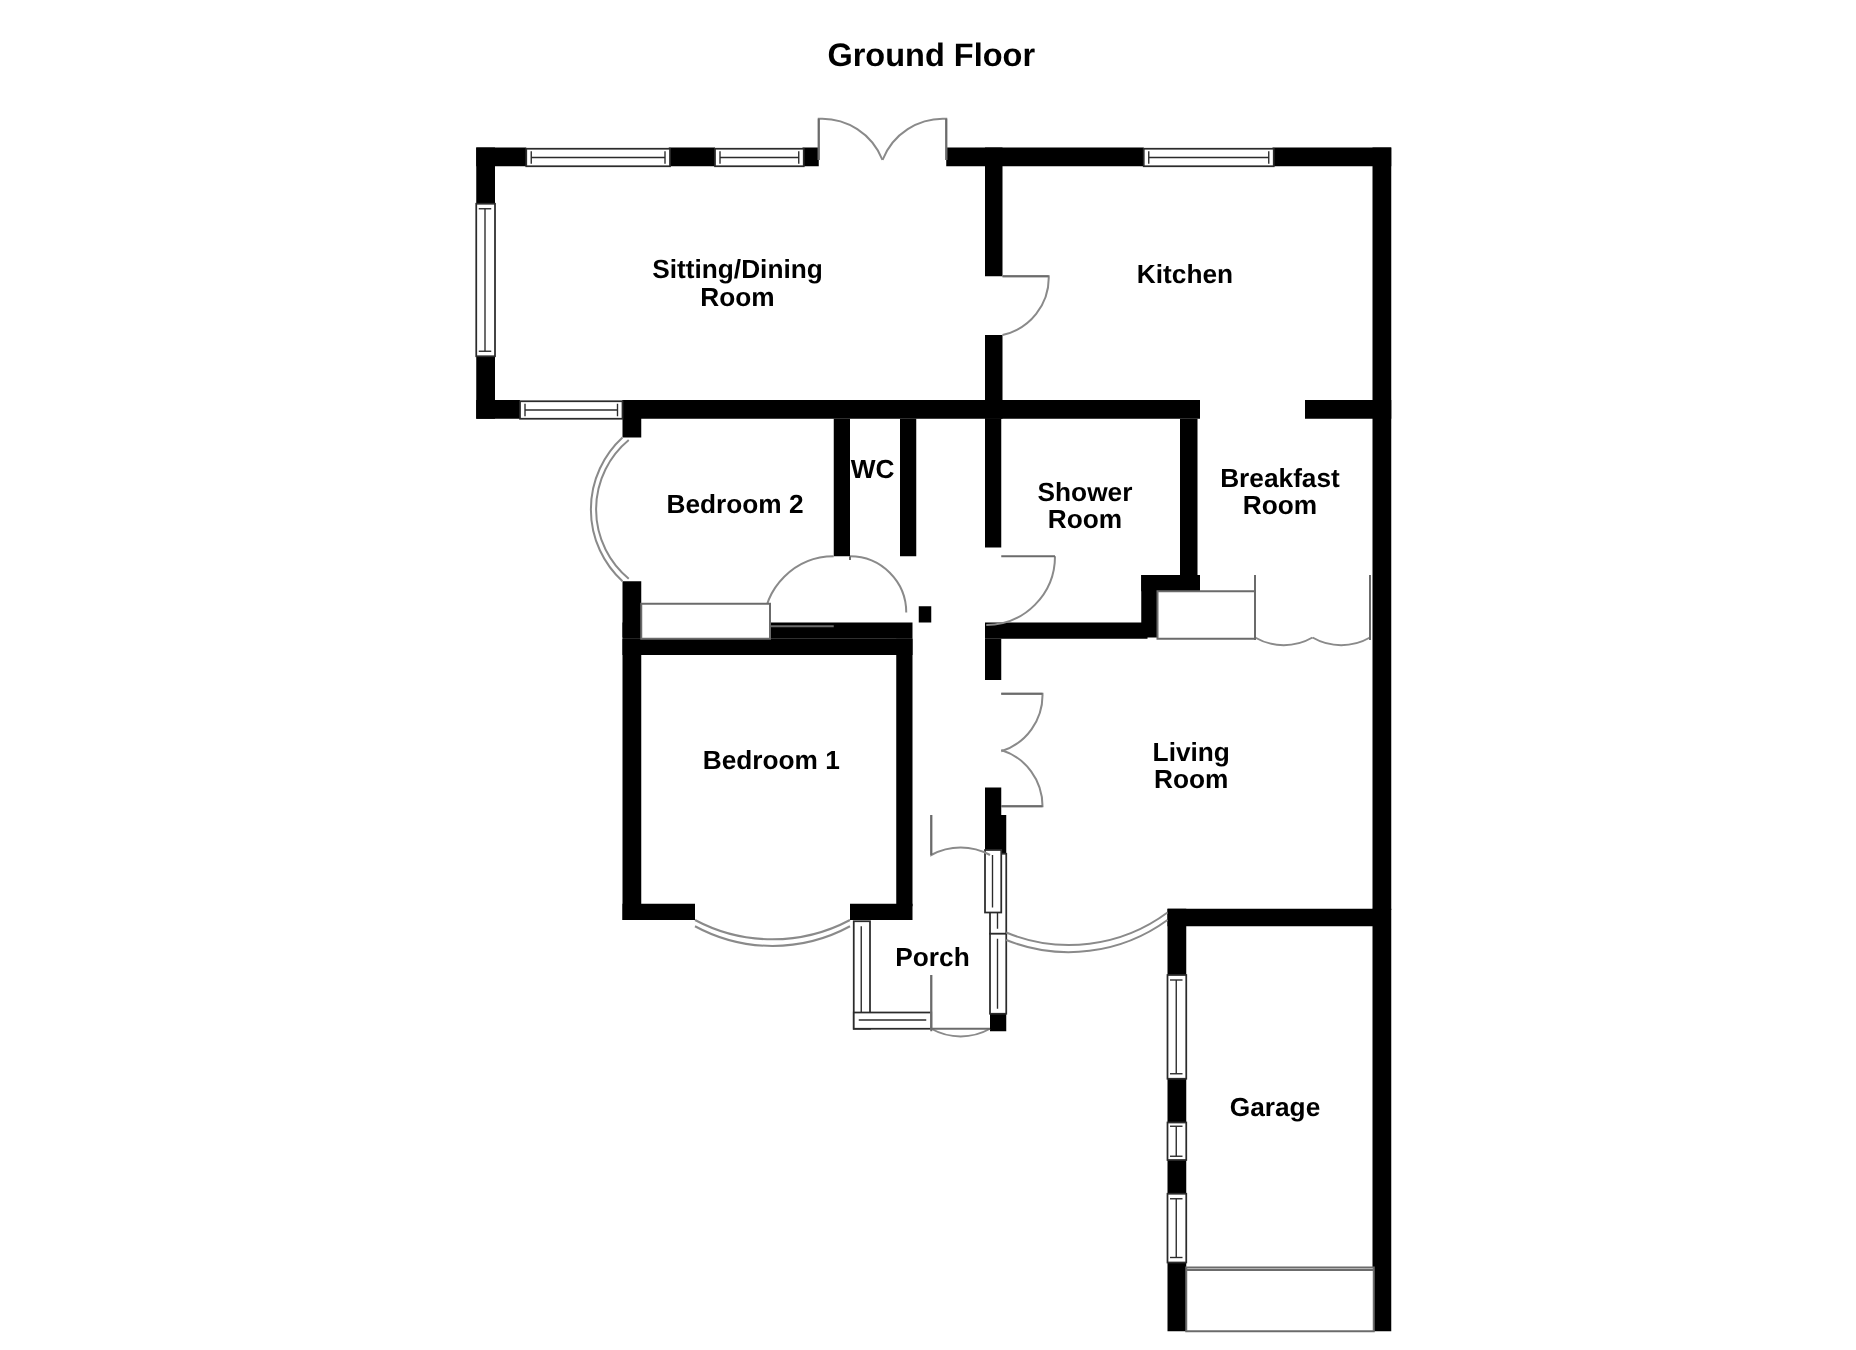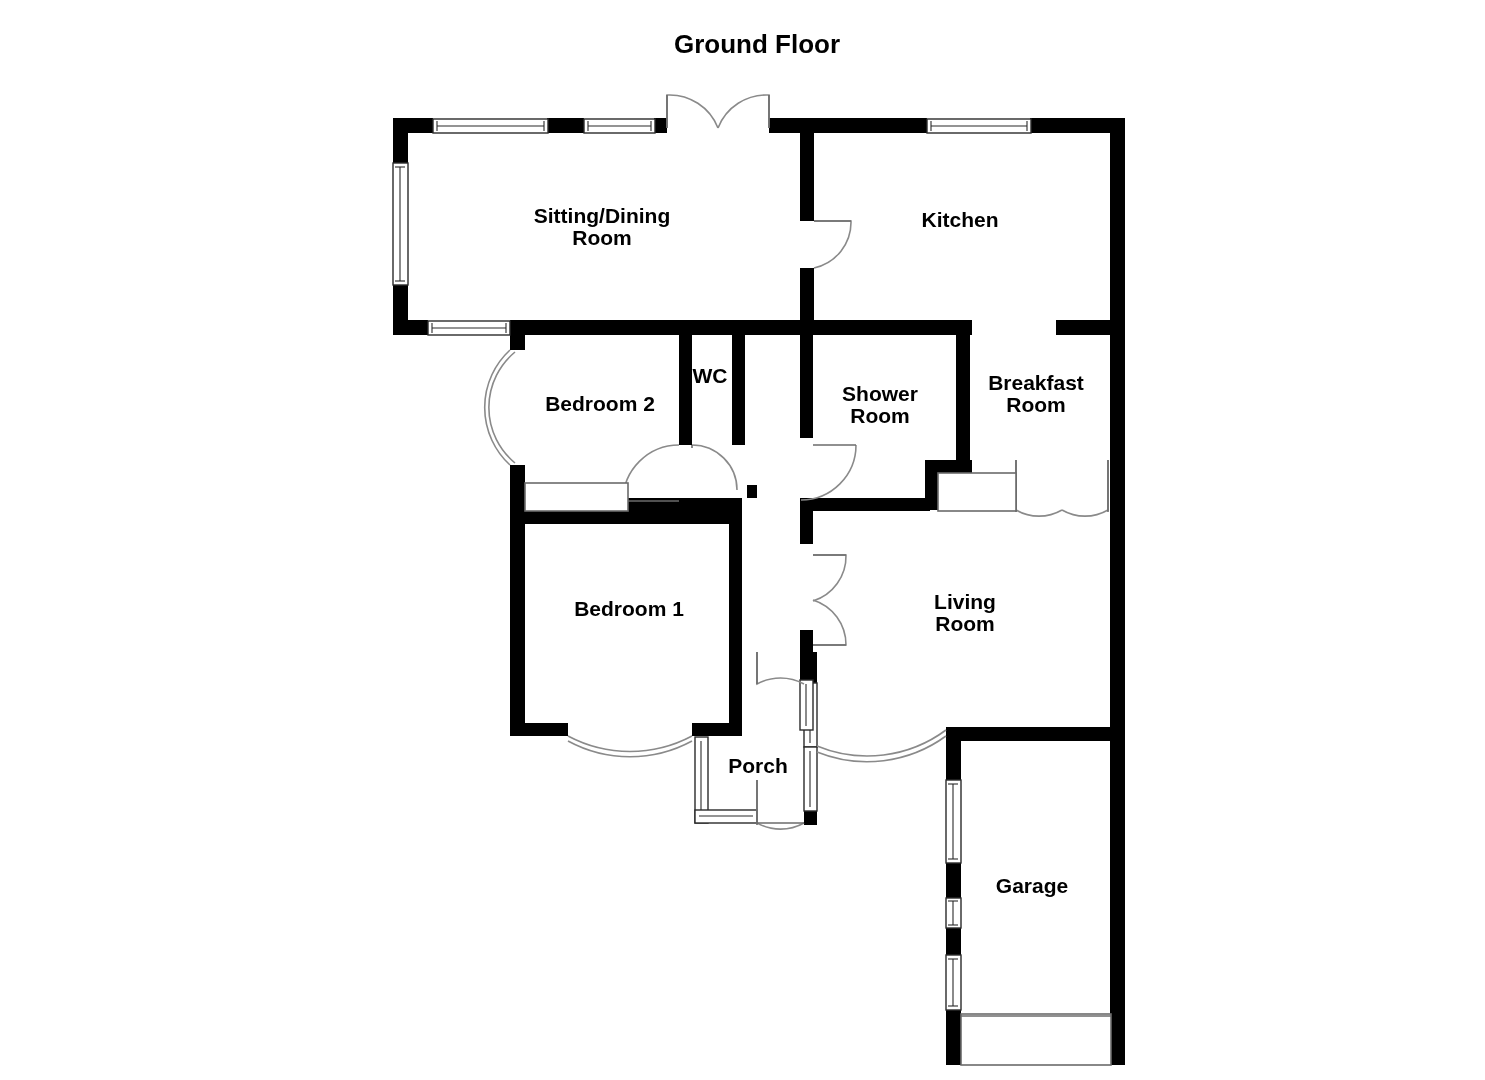--- a/index.html
+++ b/index.html
@@ -10,21 +10,21 @@
   }
   body {
     width: 1485px;
     height: 1080px;
     position: relative;
     font-family: "Liberation Sans", sans-serif;
     overflow: hidden;
   }
   #plan-root {
     position: absolute;
-    left: 16px; top: 0;
+    left: 4px; top: 0;
     width: 1180px;
     height: 1080px;
   }
   svg.floorplan {
     display: block;
     width: 1485px;
     height: 1080px;
   }
   .wall { fill: #000000; }
   .thinline {

